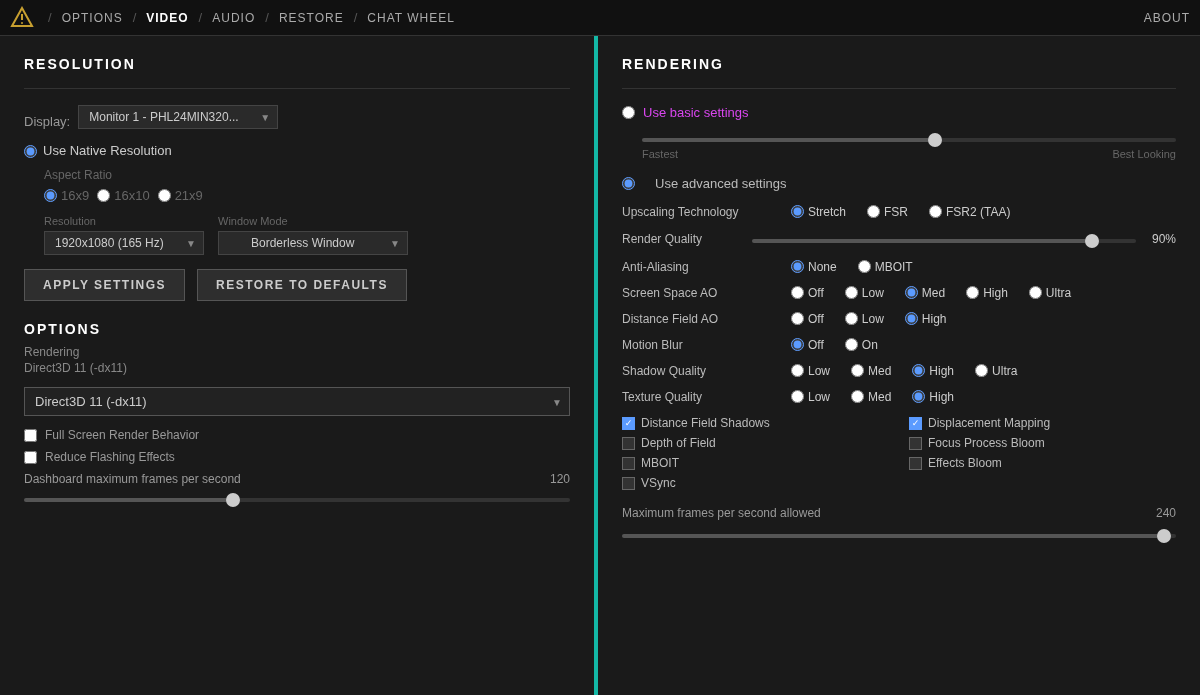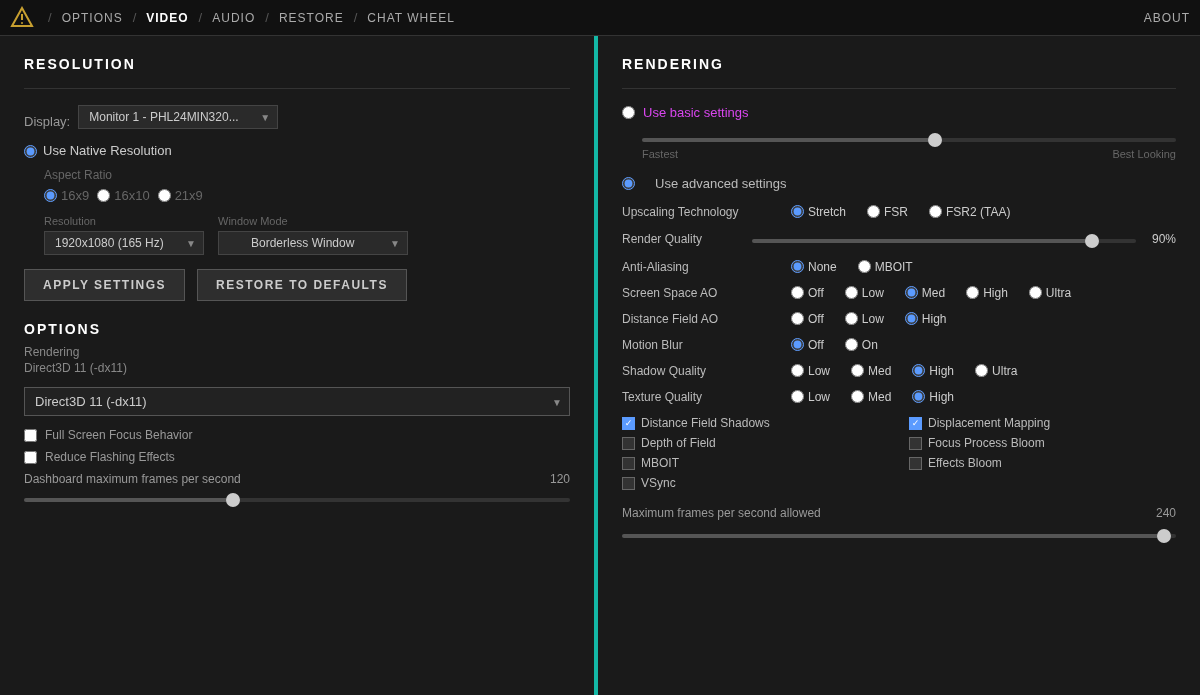--- a/index.html
+++ b/index.html
@@ -519,21 +519,21 @@
           <select>
             <option>Direct3D 11 (-dx11)</option>
             <option>Direct3D 12 (-dx12)</option>
             <option>Vulkan</option>
           </select>
         </div>
       </div>
 
       <div class="checkbox-row">
         <input type="checkbox" id="fullscreen" style="">
-        <label for="fullscreen">Full Screen Focus Behavior</label>
+        <label for="fullscreen">Full Screen Render Behavior</label>
       </div>
       <div class="checkbox-row">
         <input type="checkbox" id="reduceflash" style="">
         <label for="reduceflash">Reduce Flashing Effects</label>
       </div>
 
       <div class="slider-section">
         <div class="slider-label-row">
           <span>Dashboard maximum frames per second</span>
           <span>120</span>

